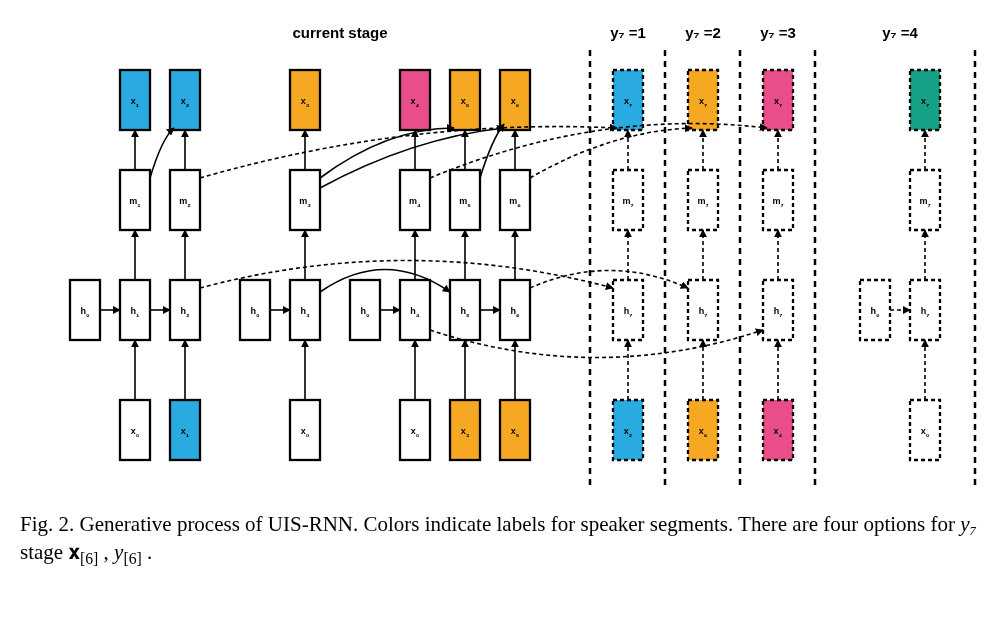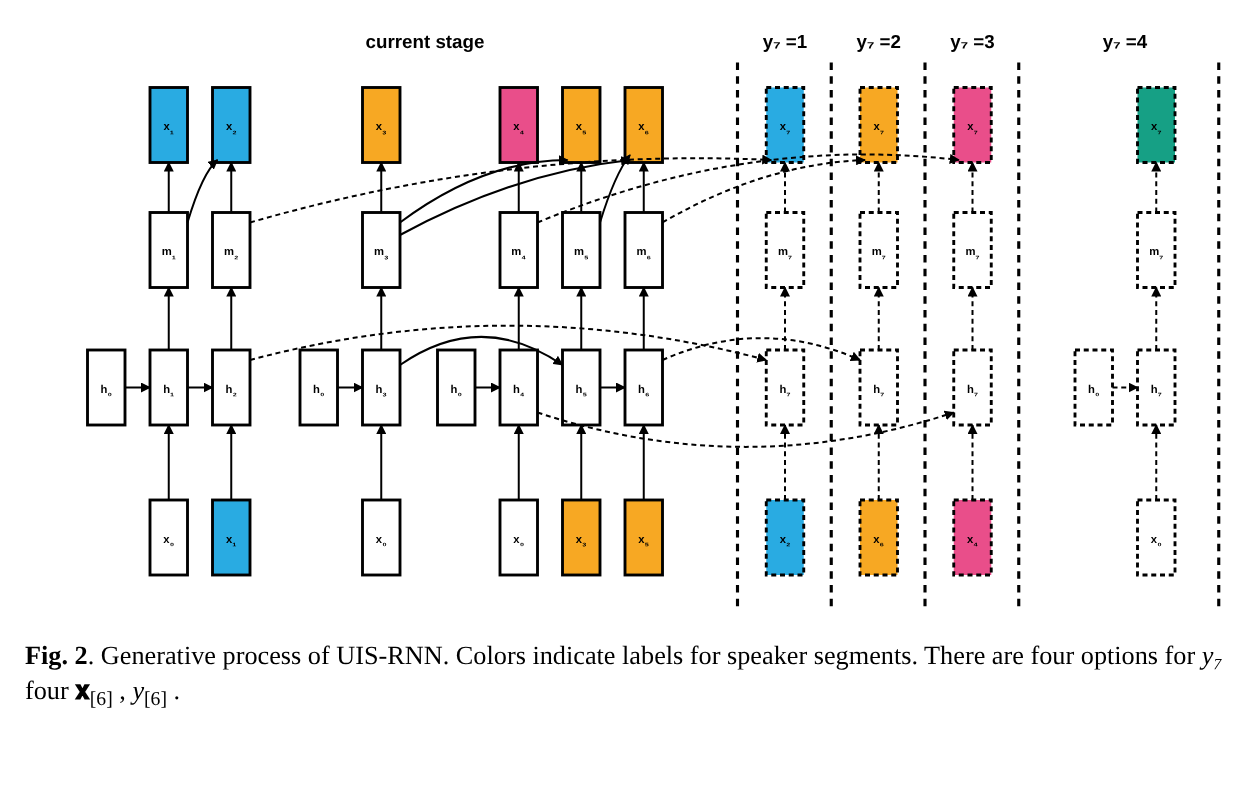--- a/index.html
+++ b/index.html
@@ -30,21 +30,21 @@
     font-weight: 700;
     font-size: 8px;
   }
   .caption {
     font-family: Georgia, 'Times New Roman', serif;
     font-size: 21px;
     line-height: 1.35;
     margin-top: 10px;
     max-width: 960px;
   }
-  .caption b { font-weight: 700; }
+  .caption b { font-weight: 400; }
   .sub { font-size: 0.75em; vertical-align: sub; }
 </style>
 </head>
 <body>
 
 <div class="diagram-container">
 <svg width="960" height="480" viewBox="0 0 960 480">
   <defs>
     <marker id="arrow" viewBox="0 0 10 10" refX="9" refY="5" markerWidth="5" markerHeight="5" orient="auto-start-reverse">
       <path d="M 0 0 L 10 5 L 0 10 z" fill="#000"></path>
@@ -287,14 +287,14 @@
         <path d="M 300 168 Q 392 118 484 108" fill="none" stroke="#000" stroke-width="1.6" marker-end="url(#arrow)"></path>
         <path d="M 460 158 Q 472 119 484 104" fill="none" stroke="#000" stroke-width="1.6" marker-end="url(#arrow)"></path>
         <path d="M 180 158 Q 388.5 98 597 108" fill="none" stroke="#000" stroke-width="1.6" marker-end="url(#arrow)" stroke-dasharray="4,3"></path>
         <path d="M 510 158 Q 591 111 672 108" fill="none" stroke="#000" stroke-width="1.6" marker-end="url(#arrow)" stroke-dasharray="4,3"></path>
         <path d="M 410 158 Q 578.5 88 747 108" fill="none" stroke="#000" stroke-width="1.6" marker-end="url(#arrow)" stroke-dasharray="4,3"></path>
       </g>
 </svg>
 </div>
 
 <p class="caption">
-  <b>Fig. 2</b><span>. Generative process of UIS-RNN. Colors indicate labels for speaker segments. There are four options for </span><i>y₇</i><span> four </span><b>𝐱</b><span class="sub">[6]</span><span> , </span><i>y</i><span class="sub">[6]</span><span> .</span>
+  <b>Fig. 2</b><span>. Generative process of UIS-RNN. Colors indicate labels for speaker segments. There are four options for </span><i>y₇</i><span> stage </span><b>𝐱</b><span class="sub">[6]</span><span> , </span><i>y</i><span class="sub">[6]</span><span> .</span>
 </p>
 
 </body></html>

